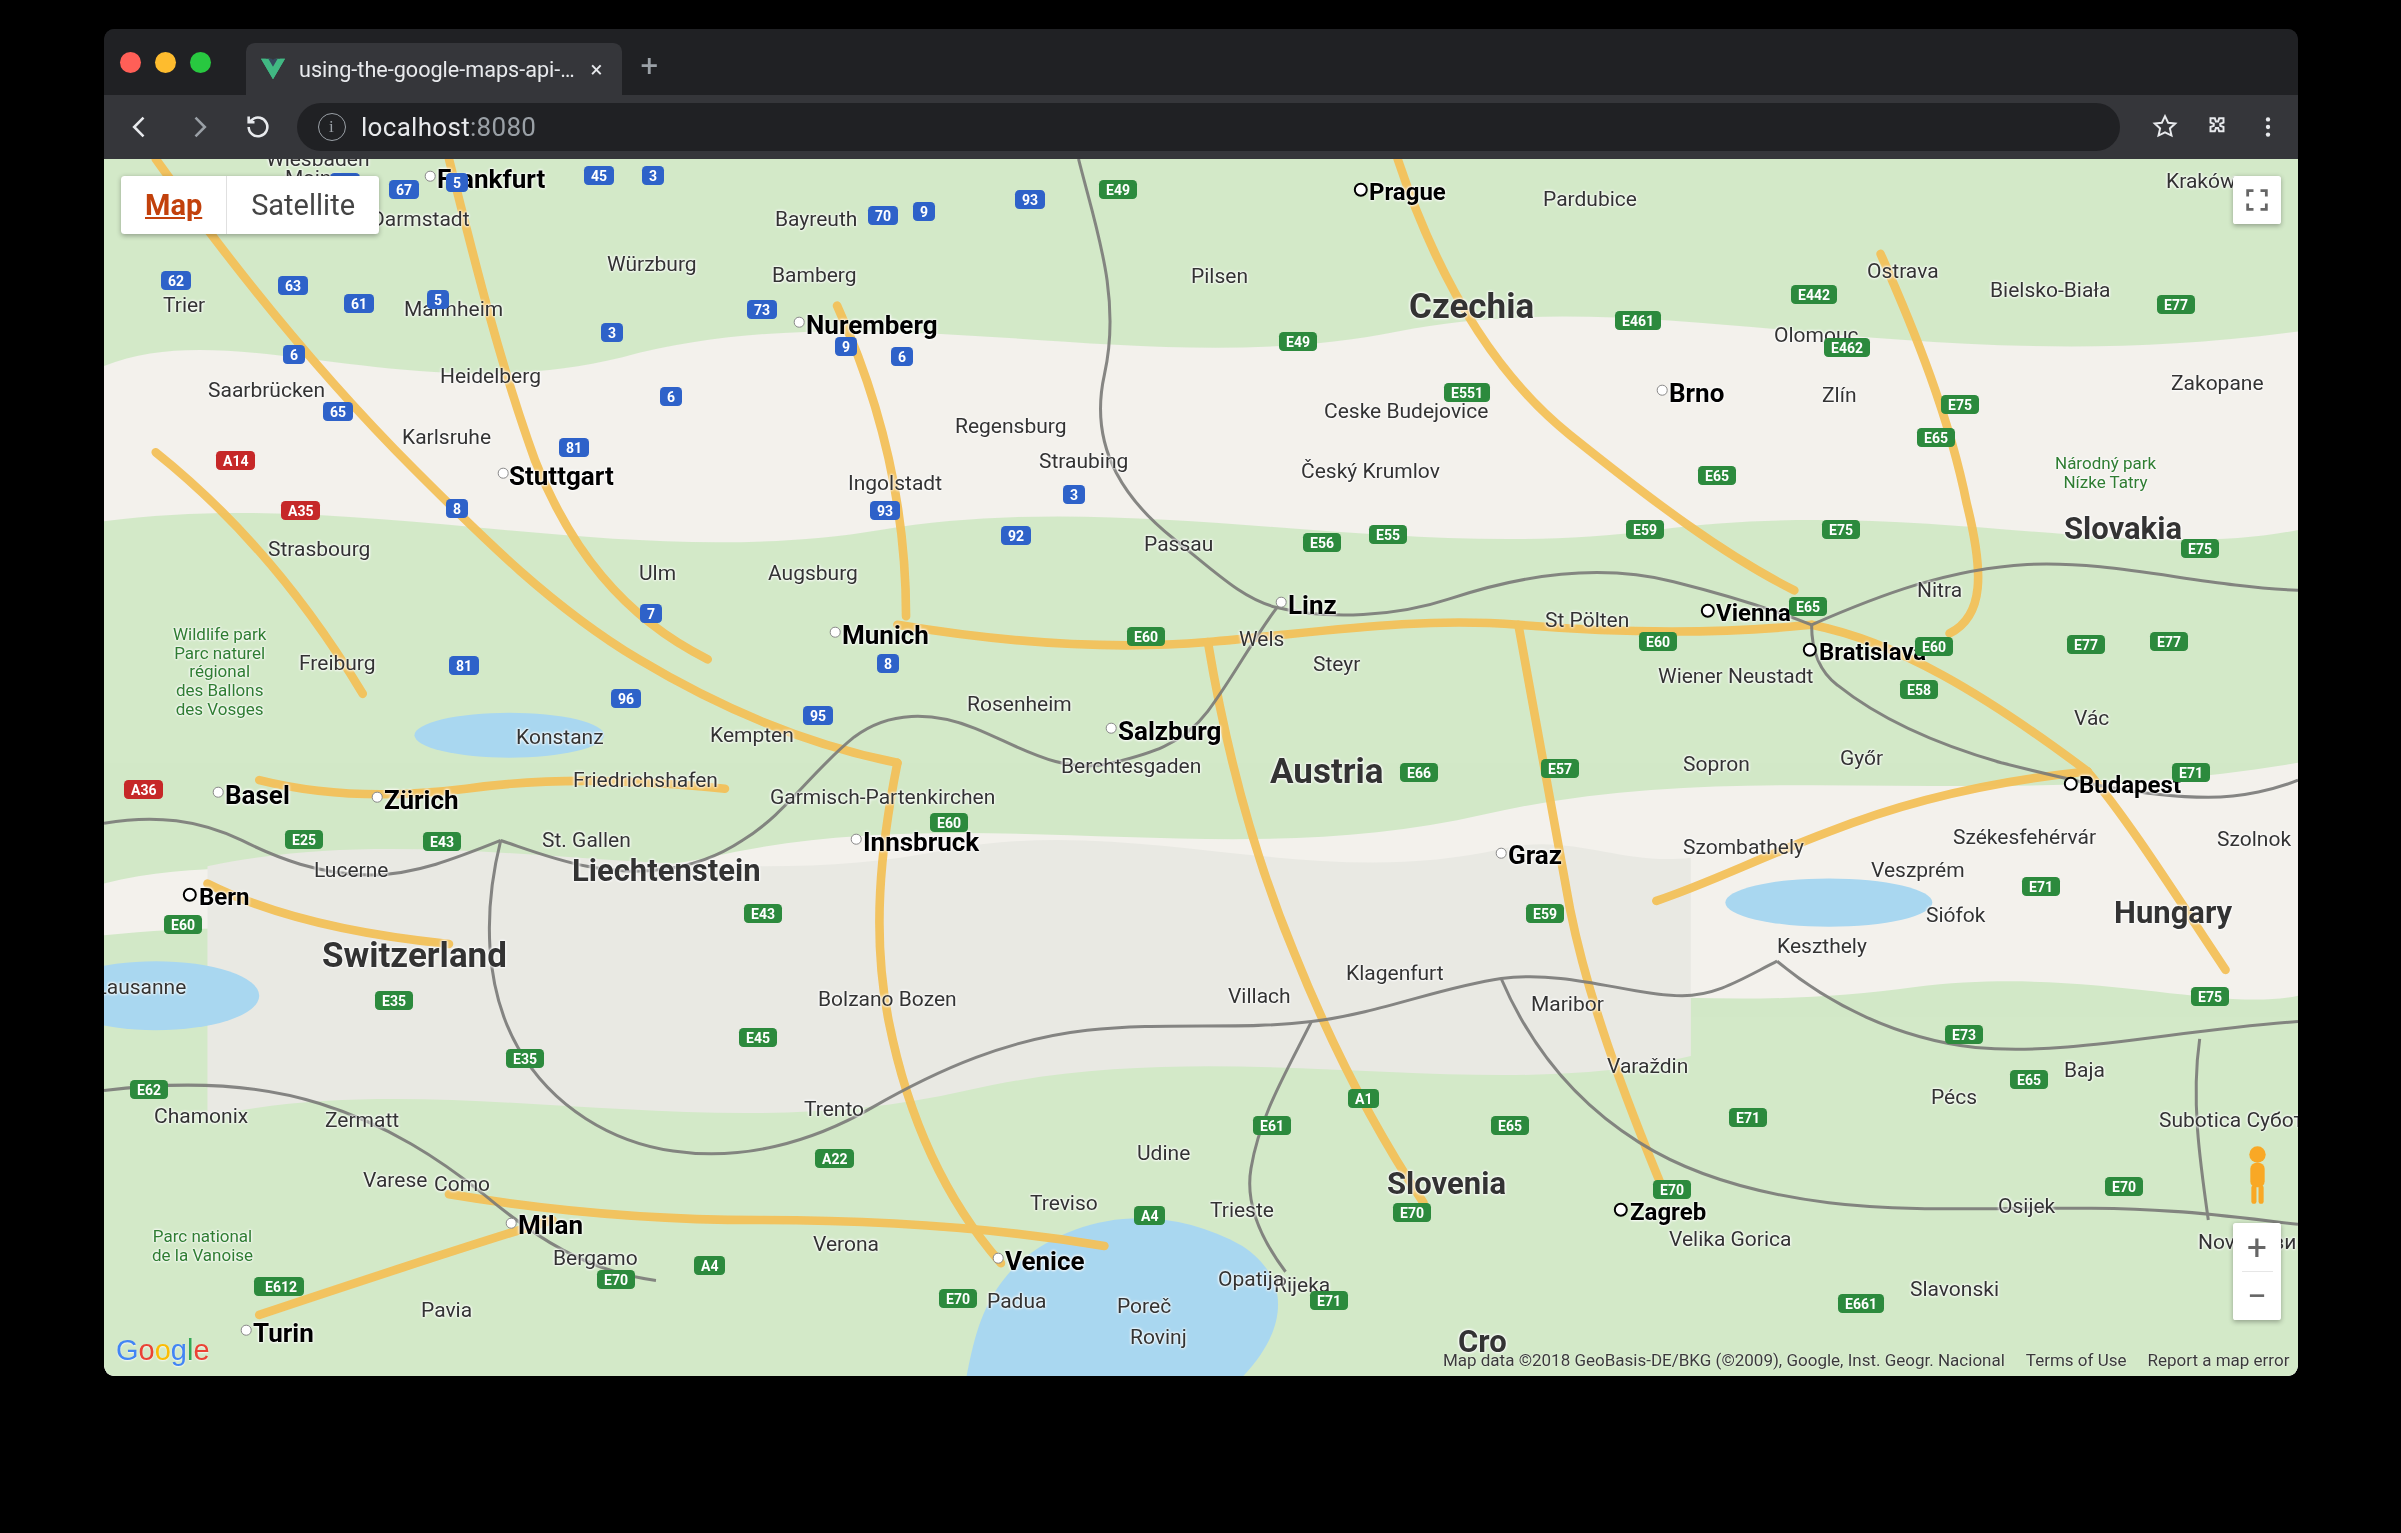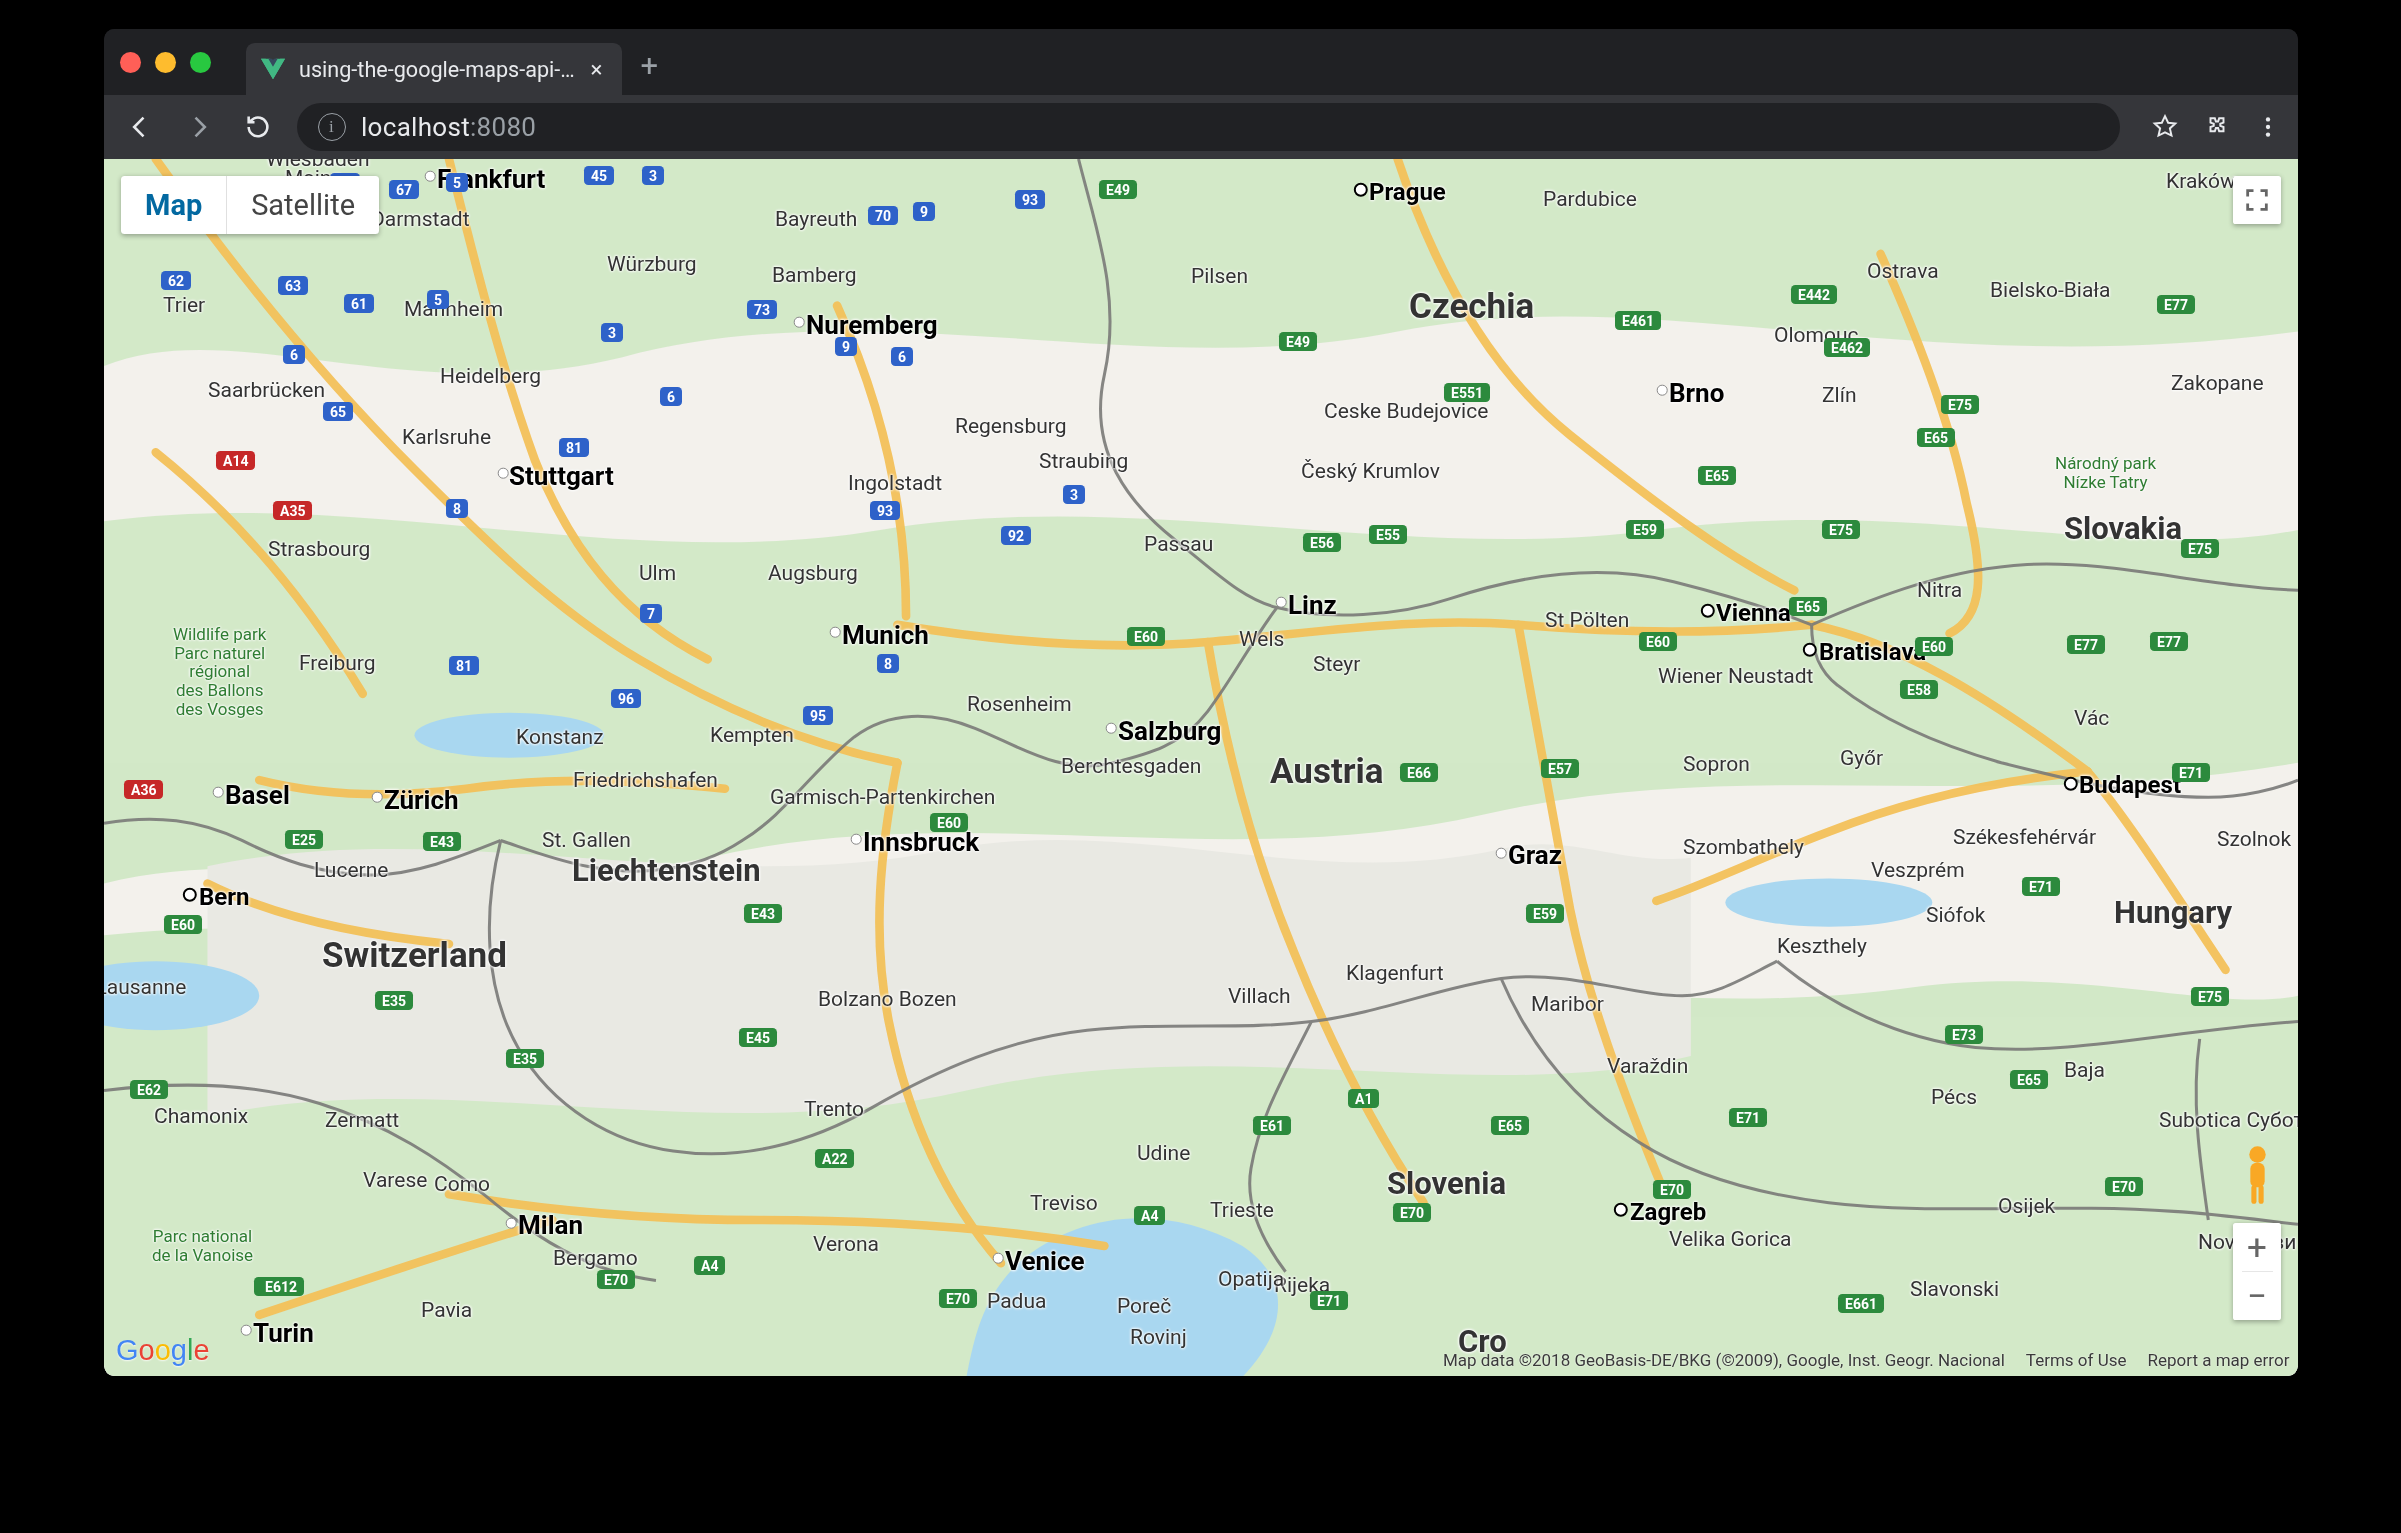--- a/index.html
+++ b/index.html
@@ -31,21 +31,21 @@
   .rightbtns .ico{width:29px;height:29px;display:flex;align-items:center;justify-content:center;color:#e8eaed;}
   .rightbtns svg{width:26px;height:26px;}
   
   .viewport{position:relative;height:calc(100% - 129px);background:#eef3ea;border-radius:0 0 10.4px 10.4px;overflow:hidden;}
   
   .mapcanvas{position:absolute;inset:0;}
   .mapcanvas svg{width:100%;height:100%;display:block;}
   
   .maptype{position:absolute;top:17px;left:17px;display:flex;background:#fff;border-radius:3.5px;box-shadow:0 1.7px 5.2px rgba(0,0,0,.3);overflow:hidden;font-size:29px;}
   .maptype .opt{padding:12px 24px;color:#444;cursor:pointer;}
-  .maptype .opt.active{font-weight:700;color:#0369a1;}
+  .maptype .opt.active{font-weight:700;color:#c2410c;text-decoration:underline;}
   .maptype .divider{width:0.9px;background:#e0e0e0;}
   
   .fsbtn{position:absolute;top:17px;right:17px;width:48px;height:48px;background:#fff;border-radius:2.6px;box-shadow:0 1.7px 5.2px rgba(0,0,0,.3);display:flex;align-items:center;justify-content:center;}
   .fsbtn svg{width:28px;height:28px;}
   
   .ctrlstack{position:absolute;right:17px;bottom:57px;display:flex;flex-direction:column;align-items:center;gap:17px;}
   .pegman{width:48px;height:69px;display:flex;align-items:flex-end;justify-content:center;}
   .pegman svg{width:41px;height:62px;}
   .zoombox{width:48px;background:#fff;border-radius:2.6px;box-shadow:0 1.7px 5.2px rgba(0,0,0,.3);display:flex;flex-direction:column;align-items:center;}
   .zoombox .zbtn{width:48px;height:48px;font-size:35px;color:#666;display:flex;align-items:center;justify-content:center;cursor:pointer;}
@@ -354,21 +354,21 @@
           <div class="shield blue" style="left: 174px; top: 117px;">63</div>
           <div class="shield blue" style="left: 179px; top: 186px;">6</div>
           <div class="shield blue" style="left: 497px; top: 164px;">3</div>
           <div class="shield blue" style="left: 643px; top: 141px;">73</div>
           <div class="shield blue" style="left: 219px; top: 243px;">65</div>
           <div class="shield blue" style="left: 731px; top: 178px;">9</div>
           <div class="shield blue" style="left: 787px; top: 188px;">6</div>
           <div class="shield blue" style="left: 455px; top: 279px;">81</div>
           <div class="shield blue" style="left: 556px; top: 228px;">6</div>
           <div class="shield red" style="left: 112px; top: 292px;">A14</div>
-          <div class="shield red" style="left: 169px; top: 342px;">A35</div>
+          <div class="shield red" style="left: 177px; top: 342px;">A35</div>
           <div class="shield blue" style="left: 342px; top: 340px;">8</div>
           <div class="shield blue" style="left: 766px; top: 342px;">93</div>
           <div class="shield blue" style="left: 959px; top: 326px;">3</div>
           <div class="shield blue" style="left: 897px; top: 367px;">92</div>
           <div class="shield blue" style="left: 536px; top: 445px;">7</div>
           <div class="shield blue" style="left: 345px; top: 497px;">81</div>
           <div class="shield red" style="left: 20px; top: 621px;">A36</div>
           <div class="shield blue" style="left: 507px; top: 530px;">96</div>
           <div class="shield blue" style="left: 699px; top: 547px;">95</div>
           <div class="shield blue" style="left: 773px; top: 495px;">8</div>

